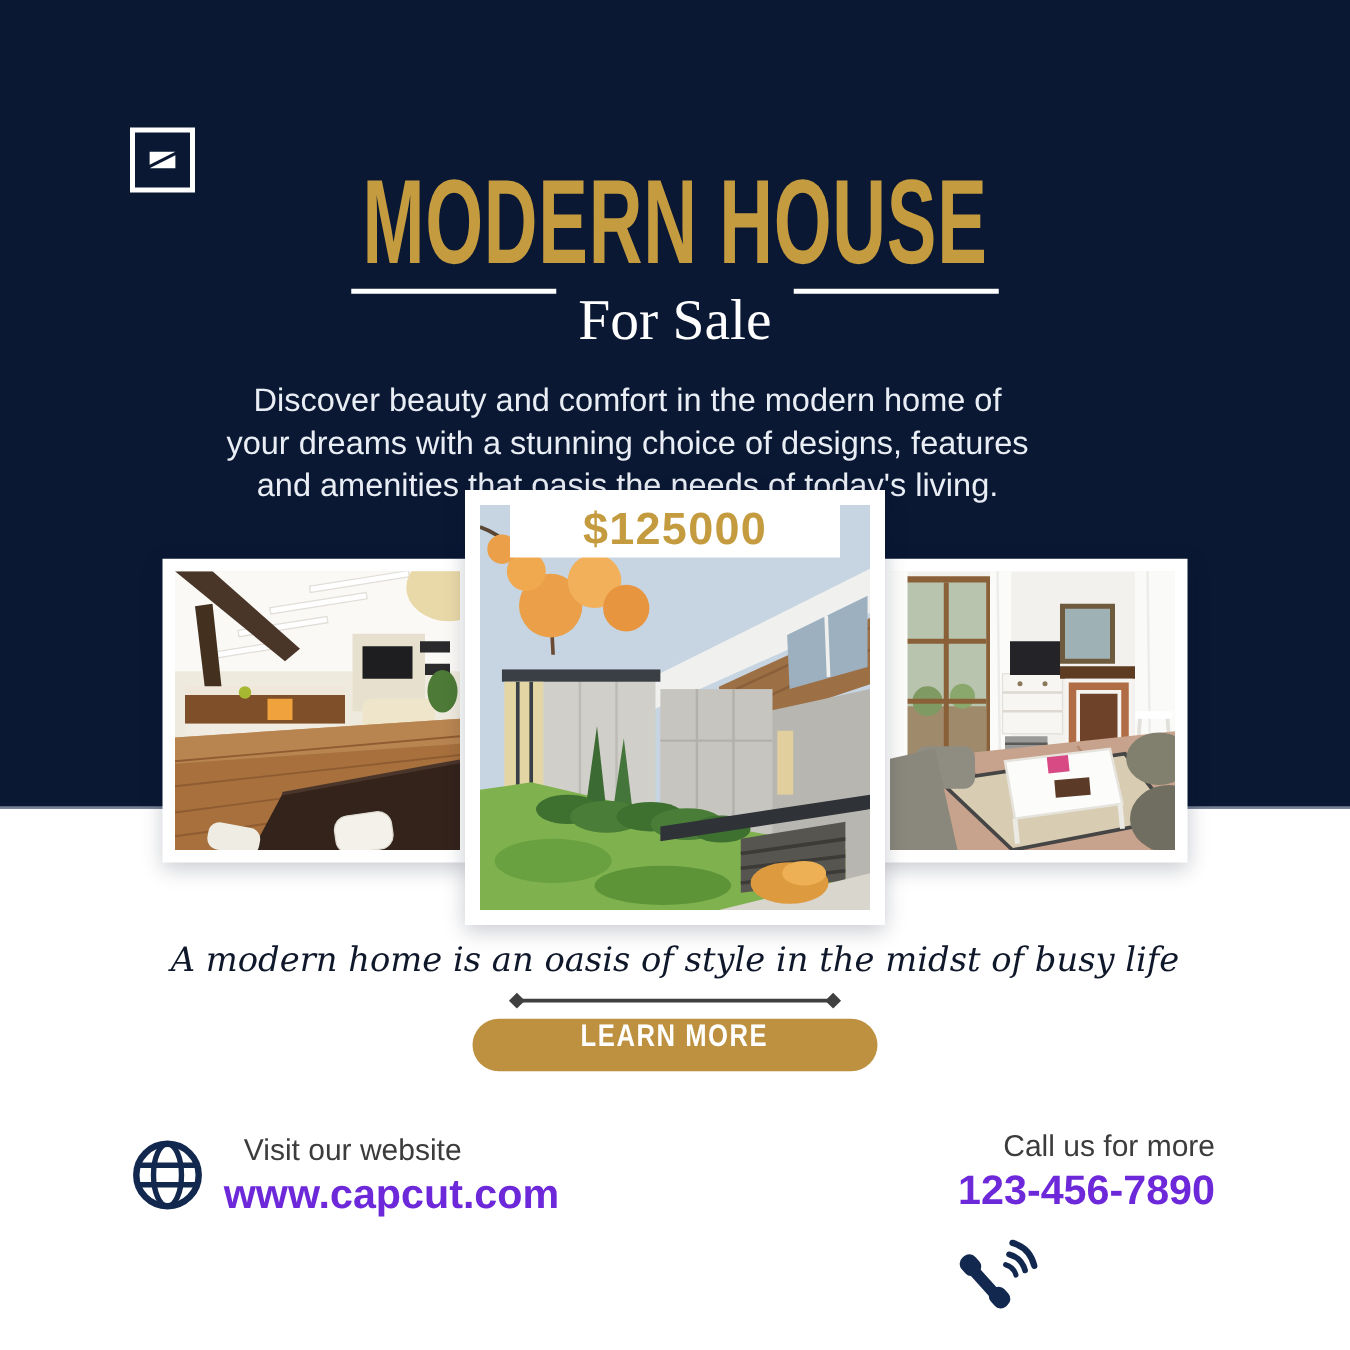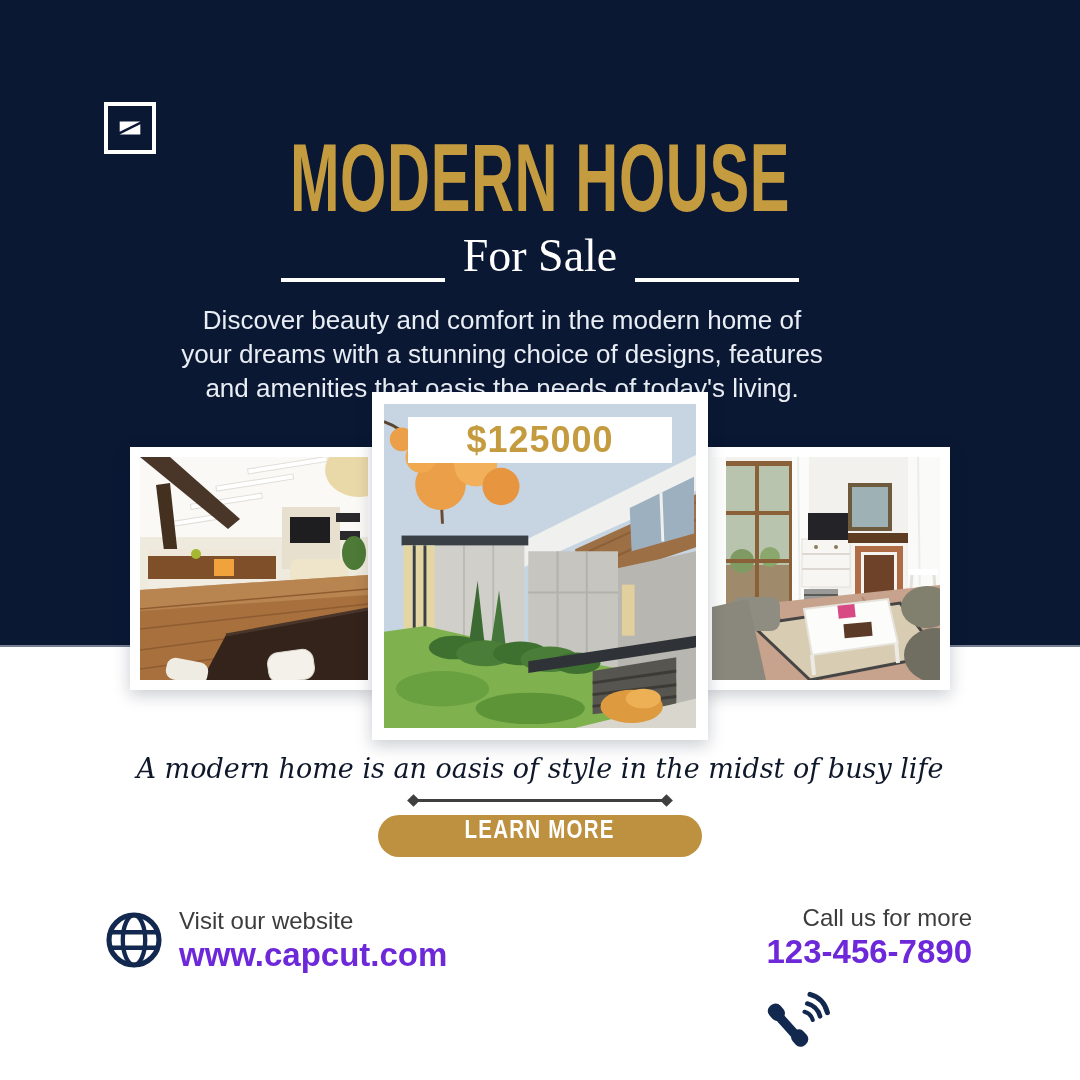--- a/index.html
+++ b/index.html
@@ -6,34 +6,34 @@
   .canvas{position:relative;width:1080px;height:1080px;overflow:hidden;background:#ffffff;
           font-family:"Liberation Sans", sans-serif;}
   
   .navy{position:absolute;left:0;top:0;width:1080px;height:645px;background:#0a1834;
         border-bottom:2px solid rgba(205,213,226,.55);}
   .logo-box{position:absolute;left:104px;top:102px;width:52px;height:52px;border:4px solid #ffffff;
             box-sizing:border-box;display:flex;align-items:center;justify-content:center;}
   .title{position:absolute;left:0;top:130px;width:1080px;text-align:center;color:#c49b3f;
          font-size:96px;font-weight:700;line-height:1;white-space:nowrap;
          transform:scaleX(.62);transform-origin:center;letter-spacing:1px;}
-  .subtitle-row{position:absolute;left:0;top:231px;width:1080px;display:flex;align-items:flex-end;
+  .subtitle-row{position:absolute;left:0;top:231px;width:1080px;display:flex;align-items:flex-start;
                 justify-content:center;gap:18px;}
   .subtitle-line{width:164px;height:4px;background:#ffffff;}
   .subtitle-text{font-family:"Liberation Serif", serif;font-size:46px;color:#ffffff;line-height:1.1;}
   .desc{position:absolute;left:0;top:303px;width:1004px;text-align:center;color:#e9edf4;
         font-size:26px;line-height:34px;}
   
   .photo{position:absolute;background:#ffffff;box-sizing:border-box;
          box-shadow:0 5px 16px rgba(10,20,40,.22);}
   .photo svg{display:block;width:100%;height:100%;}
   .photo-left {left:130px;top:447px;width:248px;height:243px;padding:10px;z-index:1;}
   .photo-right{left:702px;top:447px;width:248px;height:243px;padding:10px;z-index:1;}
   .photo-center{left:372px;top:392px;width:336px;height:348px;padding:12px;z-index:2;}
-  .price-tag{position:absolute;left:50%;transform:translateX(-50%);top:25px;width:264px;height:46px;
+  .price-tag{position:absolute;left:50%;transform:translateX(-50%);top:8px;width:264px;height:46px;
              background:#ffffff;z-index:3;display:flex;align-items:center;justify-content:center;}
   .price-text{color:#c49b3f;font-size:36px;font-weight:700;letter-spacing:1px;}
   
   .quote{position:absolute;left:0;top:753px;width:1080px;text-align:center;
          font-family:"DejaVu Serif", serif;font-style:italic;font-size:27px;color:#0f172a;}
   .divider{position:absolute;left:50%;transform:translateX(-50%);top:799px;width:250px;height:3px;
            background:#3f3f3f;}
   .divider::before,.divider::after{content:"";position:absolute;top:-3px;width:9px;height:9px;
            background:#3f3f3f;transform:rotate(45deg);}
   .divider::before{left:-6px;}
@@ -41,21 +41,21 @@
   .cta{position:absolute;left:378px;top:815px;width:324px;height:42px;background:#bd9140;
        border:none;border-radius:22px;display:flex;align-items:flex-start;justify-content:center;
        cursor:pointer;padding:0;}
   .cta span{color:#ffffff;font-size:25px;font-weight:700;letter-spacing:1.5px;
             transform:scaleX(.82);white-space:nowrap;}
   
   .footer-left{position:absolute;left:103px;top:906px;display:flex;align-items:center;gap:14px;}
   .footer-right{position:absolute;right:108px;top:903px;display:flex;gap:14px;flex-direction:column;}
   .contact-col{display:flex;flex-direction:column;}
   .contact-col.right{text-align:right;}
-  .contact-label{font-size:24px;color:#3c3c3c;line-height:30px;}
+  .contact-label{font-size:24px;color:#3c3c3c;line-height:30px;margin-left:16px;}
   .contact-value{font-size:33px;font-weight:700;color:#6d28d9;line-height:38px;}
 </style>
 </head>
 <body>
 
 <div class="canvas">
 
   <div class="navy"></div>
 
   <div class="logo-box">

